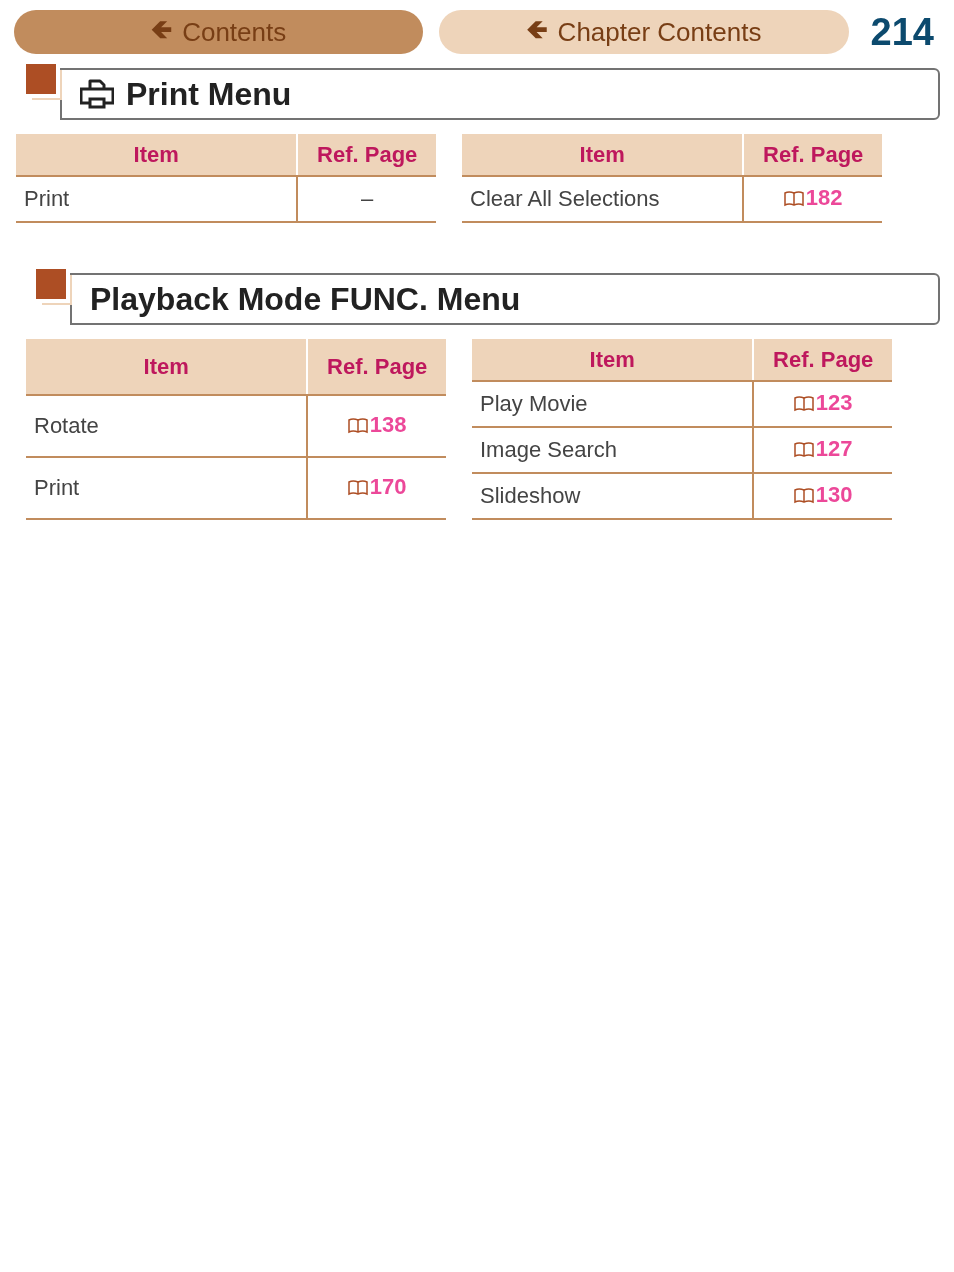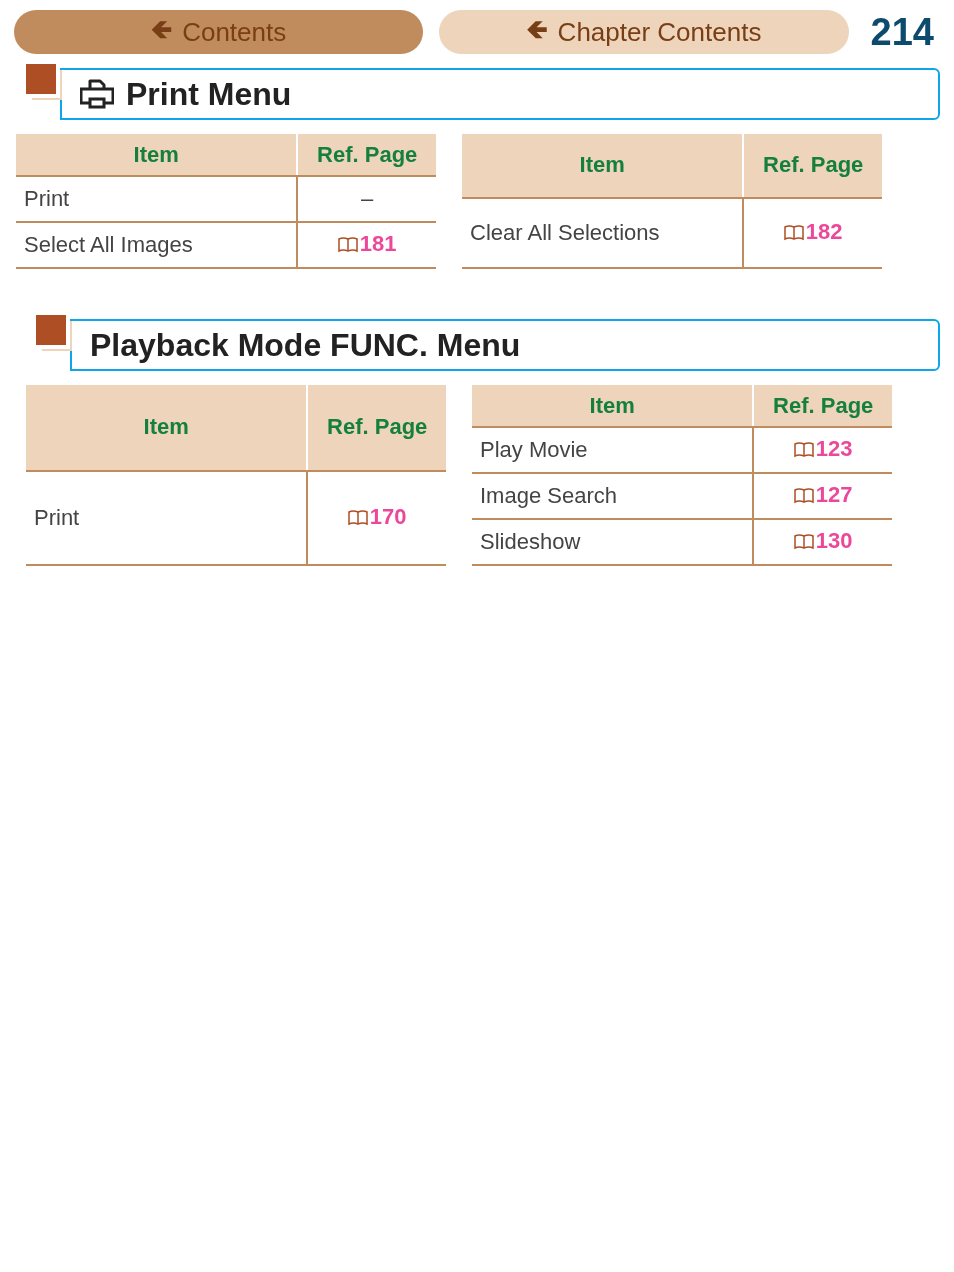--- a/index.html
+++ b/index.html
@@ -44,21 +44,21 @@
     font-weight: bold;
     color: #0c4a6e;
     padding: 0 6px;
   }
   .section-wrap {
     padding: 0 14px 20px 14px;
   }
   .section-header {
     position: relative;
     margin: 10px 0 14px 46px;
-    border: 2px solid #0ea5e9;
+    border: 2px solid #737373;
     border-radius: 0 6px 6px 0;
     height: 52px;
     display: flex;
     align-items: center;
     padding-left: 18px;
   }
   .section-header::before {
     content: "";
     position: absolute;
     left: -36px;
@@ -92,21 +92,21 @@
     display: flex;
     gap: 26px;
     padding: 0 2px;
   }
   table {
     border-collapse: collapse;
     width: 420px;
   }
   th {
     background: #eed4ba;
-    color: #15803d;
+    color: #be185d;
     font-weight: bold;
     font-size: 22px;
     height: 42px;
     border-bottom: 2px solid #c18c5d;
   }
   th.col-item { width: 260px; border-right: 2px solid #fff; }
   th.col-ref  { width: 128px; }
   td {
     font-size: 22px;
     height: 46px;
@@ -156,27 +156,20 @@
     <table>
       <tbody>
           <tr>
         <th class="col-item">Item</th>
         <th class="col-ref">Ref. Page</th>
       </tr>
       <tr>
         <td class="col-item">Print</td>
         <td class="col-ref no-link">–</td>
       </tr>
-      <tr>
-        <td class="col-item">Select All Images</td>
-        <td class="col-ref"><span class="book-icon"><svg width="20" height="16">
-                  <path d="M1 2 Q5 0 10 2 Q15 0 19 2 V14 Q15 12 10 14 Q5 12 1 14 Z" fill="none" stroke="#ad4e24" stroke-width="1.5"></path>
-                  <line x1="10" y1="2" x2="10" y2="14" stroke="#ad4e24" stroke-width="1.5"></line>
-                </svg></span><span class="ref-link">181</span></td>
-      </tr>
     </tbody>
       </table>
     <table>
       <tbody>
           <tr>
         <th class="col-item">Item</th>
         <th class="col-ref">Ref. Page</th>
       </tr>
       <tr>
         <td class="col-item">Clear All Selections</td>
@@ -197,20 +190,27 @@
     </div>
   </div>
   <div class="tables-row">
     <table>
       <tbody>
           <tr>
         <th class="col-item">Item</th>
         <th class="col-ref">Ref. Page</th>
       </tr>
       <tr>
+        <td class="col-item">Rotate</td>
+        <td class="col-ref"><span class="book-icon"><svg width="20" height="16">
+                  <path d="M1 2 Q5 0 10 2 Q15 0 19 2 V14 Q15 12 10 14 Q5 12 1 14 Z" fill="none" stroke="#ad4e24" stroke-width="1.5"></path>
+                  <line x1="10" y1="2" x2="10" y2="14" stroke="#ad4e24" stroke-width="1.5"></line>
+                </svg></span><span class="ref-link">138</span></td>
+      </tr>
+      <tr>
         <td class="col-item">Print</td>
         <td class="col-ref"><span class="book-icon"><svg width="20" height="16">
                   <path d="M1 2 Q5 0 10 2 Q15 0 19 2 V14 Q15 12 10 14 Q5 12 1 14 Z" fill="none" stroke="#ad4e24" stroke-width="1.5"></path>
                   <line x1="10" y1="2" x2="10" y2="14" stroke="#ad4e24" stroke-width="1.5"></line>
                 </svg></span><span class="ref-link">170</span></td>
       </tr>
     </tbody>
       </table>
     <table>
       <tbody>

